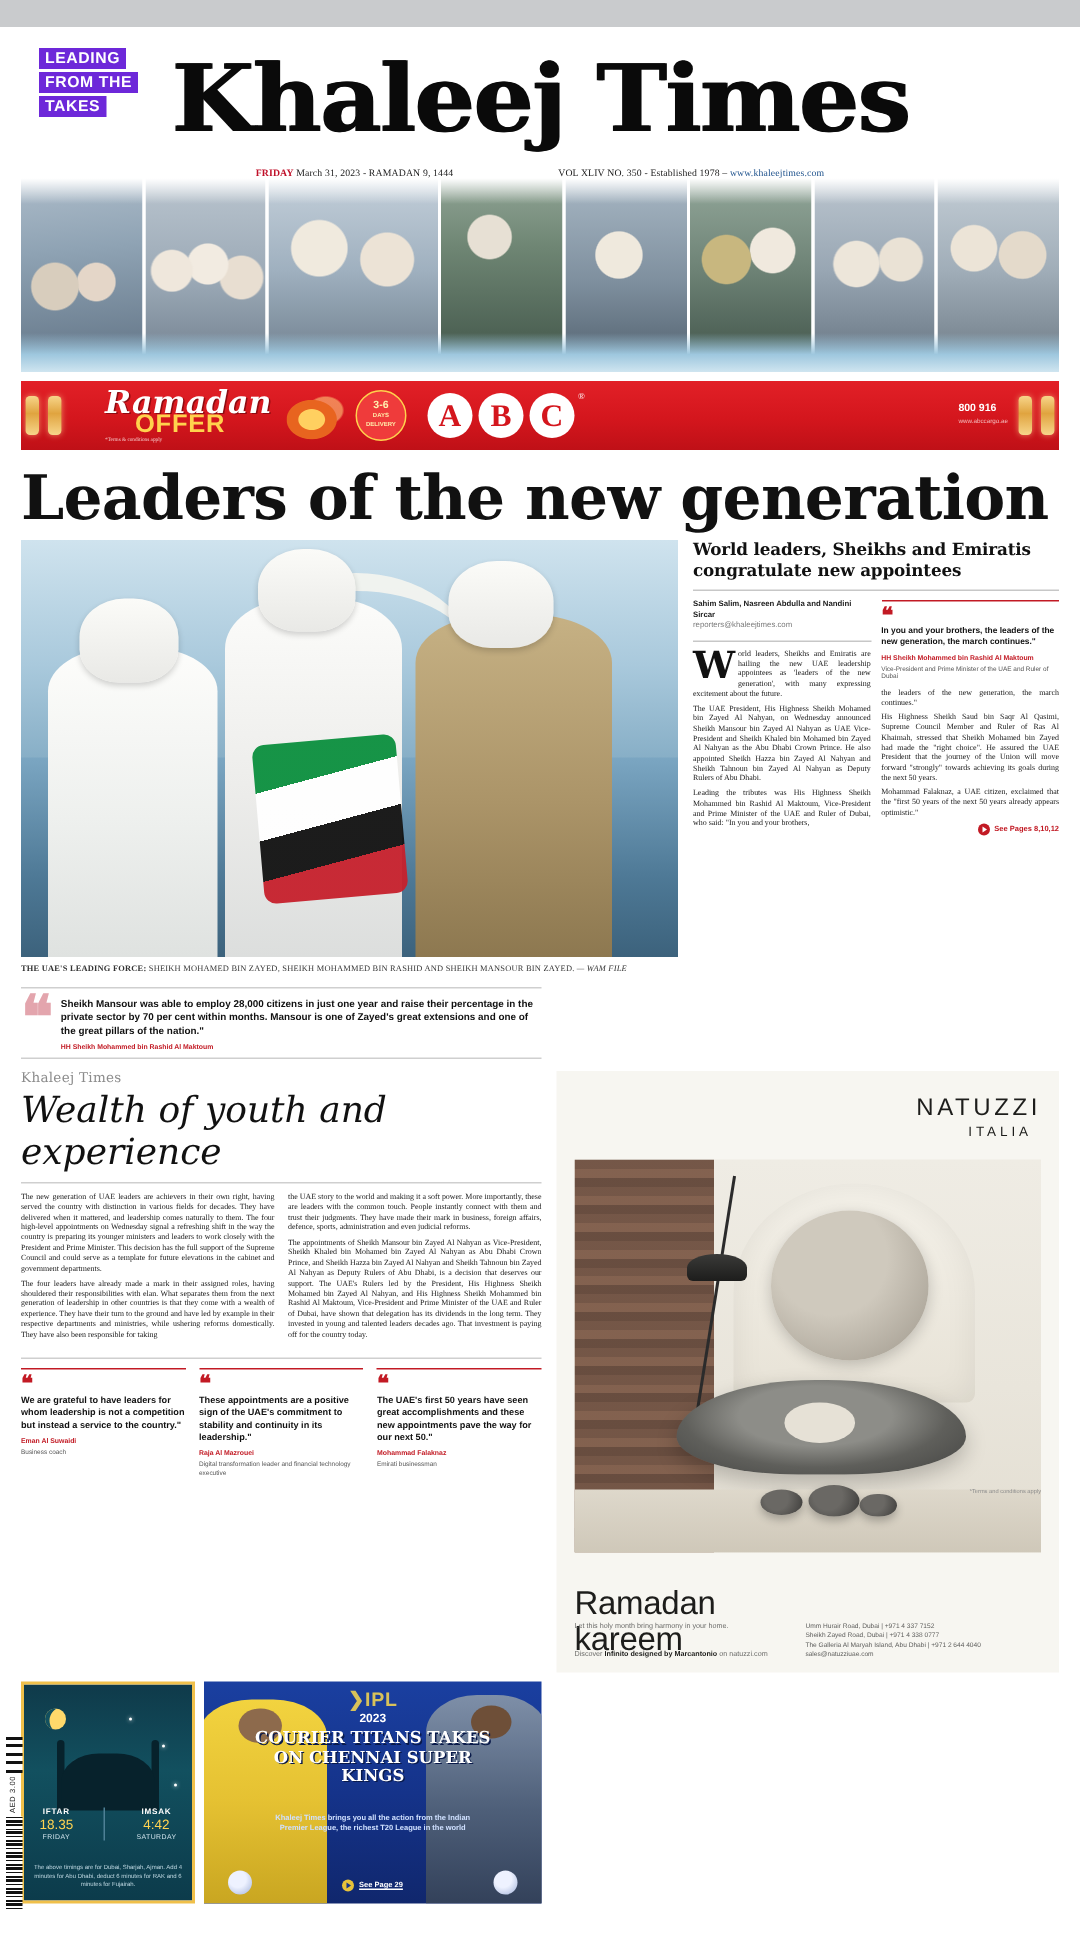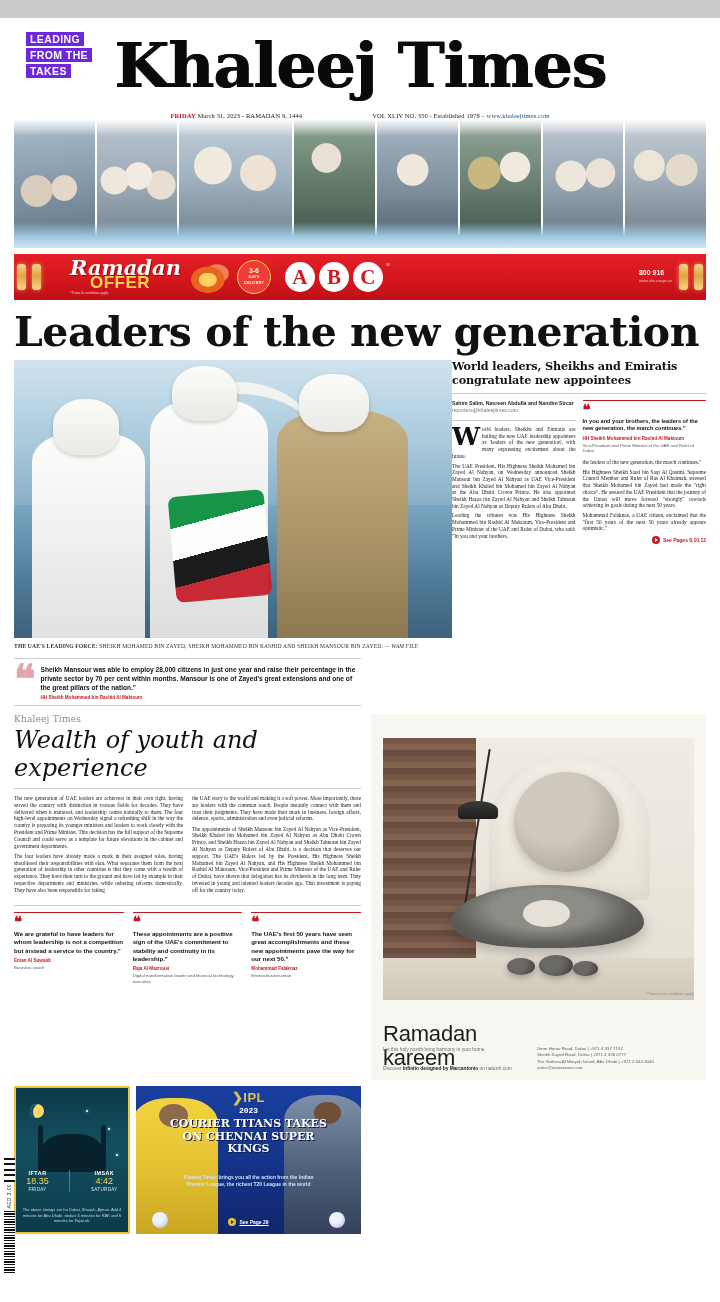--- a/index.html
+++ b/index.html
@@ -213,20 +213,21 @@
     font-size: 41px;
     line-height: 44px;
     letter-spacing: -.5px;
     color: #111;
   }
 
   
   .lead {
     display: flex;
     margin: 6px 14px 0 14px;
+    gap: 10px;
   }
   .lead-photo-wrap { width: 438px; }
   .lead-photo {
     width: 100%; height: 278px;
     position: relative; overflow: hidden;
     background: linear-gradient(180deg,#cfe3ee 0%, #a9c9dc 30%, #7fa8c1 58%, #5f8399 100%);
   }
   .lp-sea {
     position: absolute; left: 0; right: 0; top: 52%; bottom: 0;
     background: linear-gradient(180deg,#7ba6c2 0%, #4e7996 60%, #3c627c 100%);
@@ -623,21 +624,21 @@
   }
   .ipl-logo {
     position: absolute; left: 0; right: 0; top: 4px; text-align: center;
     font-family: "Liberation Sans", sans-serif;
     font-weight: bold; font-size: 13px; color: #fff;
     letter-spacing: .5px;
   }
   .ipl-logo span { color: #d8c25a; }
   .ipl-year {
     position: absolute; left: 0; right: 0; top: 20px; text-align: center;
-    font-family: Liberation Mono, monospace;
+    font-family: Liberation Sans, sans-serif;
     font-weight: bold; font-size: 8px; color: #ffffff;
   }
   .ipl-title {
     position: absolute; left: 12%; right: 12%; top: 32px;
     text-align: center;
     font-family: "DejaVu Serif", serif;
     font-weight: bold; font-size: 11px; line-height: 12.5px;
     color: #fff;
     text-shadow: 1px 1px 0 #0a1a4a;
   }
@@ -882,20 +883,24 @@
         <div class="eq">
           <div class="q-mark">❝</div>
           <div class="q-text">The UAE's first 50 years have seen great accomplishments and these new appointments pave the way for our next 50."</div>
           <div class="q-name">Mohammad Falaknaz</div>
           <div class="q-role">Emirati businessman</div>
         </div>
       </div>
     </div>
 
     <div class="natuzzi">
+      <div class="nz-logo">
+        <div class="n1">NATUZZI</div>
+        <div class="n2">ITALIA</div>
+      </div>
 
       <div class="nz-room">
         <div class="nz-wall-wood"></div>
         <div class="nz-arch"></div>
         <div class="nz-mirror"></div>
         <div class="nz-lamp-pole"></div>
         <div class="nz-lamp-shade"></div>
         <div class="nz-sofa"></div>
         <div class="nz-sofa-hole"></div>
         <div class="nz-floor"></div>

